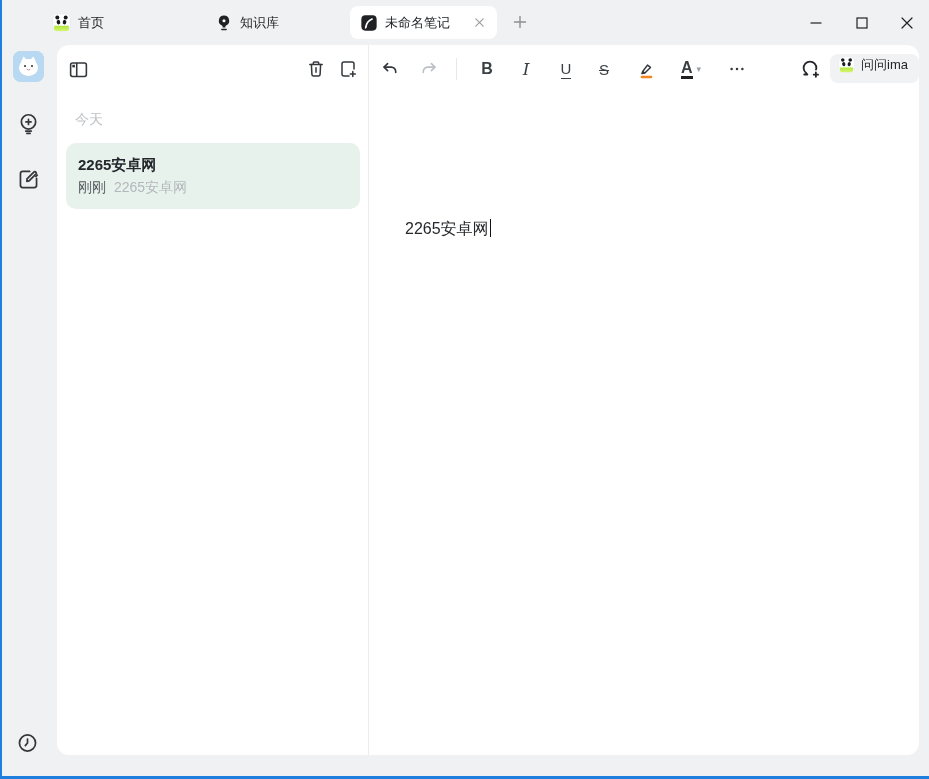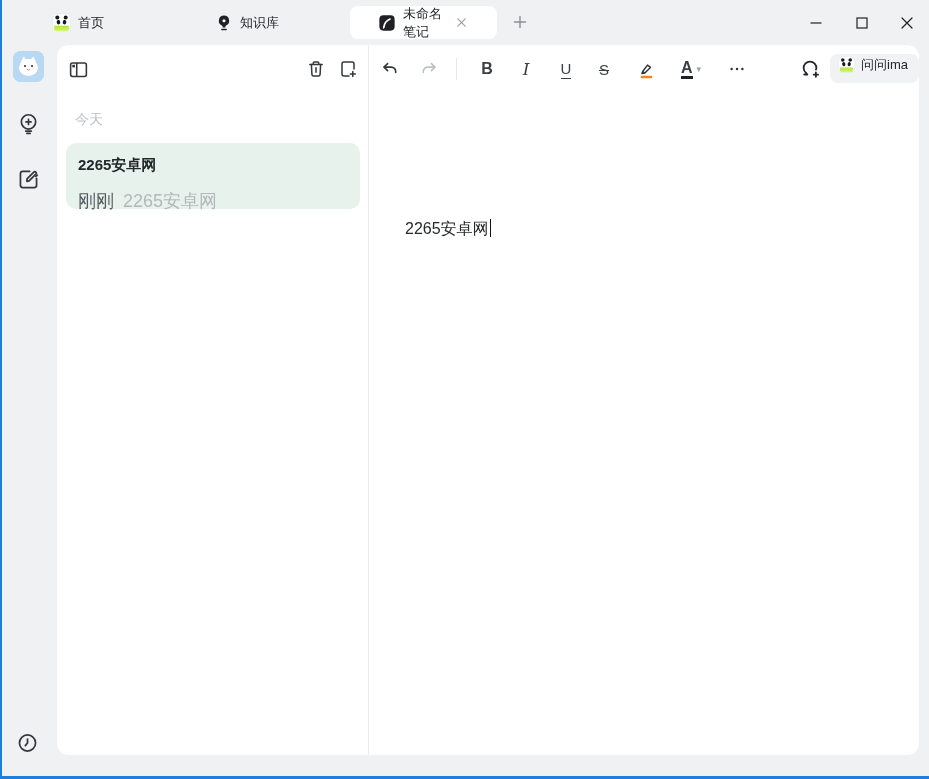--- a/index.html
+++ b/index.html
@@ -11,21 +11,21 @@
     background: #f0f1f2; overflow: hidden;
   }
   .accent-left  { position: absolute; left: 0; top: 0; width: 2px; height: 100%; background: #1e7fdf; }
   .accent-bottom{ position: absolute; left: 0; bottom: 0; width: 100%; height: 3px; background: #1e7fdf; }
 
   
   .tab { position: absolute; top: 6px; height: 33px; display: flex; align-items: center;
          gap: 7px; font-size: 13px; color: #23262a; cursor: default; }
   .tab-home  { left: 52px; }
   .tab-kb    { left: 215px; text-align: right; }
-  .tab-active{ left: 350px; width: 147px; background: #ffffff; border-radius: 8px; padding: 0 28px; }
+  .tab-active{ left: 350px; width: 147px; background: #ffffff; border-radius: 8px; padding: 0 10px; }
   .tab-active .tab-close { margin-left: auto; color: #9aa0a6; font-size: 14px; line-height: 1; padding: 2px; }
   .newtab { position: absolute; left: 508px; top: 10px; width: 24px; height: 24px;
             display: flex; align-items: center; justify-content: center; color: #8a8f94; }
   .winbtn { position: absolute; top: 0; width: 46px; height: 45px; display: flex;
             align-items: center; justify-content: center; }
   .winbtn.min { left: 793px; } .winbtn.max { left: 839px; } .winbtn.close { left: 884px; }
 
   
   .avatar { position: absolute; left: 13px; top: 51px; width: 31px; height: 31px;
             border-radius: 8px; background: #b9d9f2; overflow: hidden; }
@@ -57,21 +57,21 @@
   .caret { font-size: 9px; color: #9aa0a6; margin-left: 4px; }
   .askima { position: absolute; left: 773px; top: 9px; height: 29px; padding: 0 11px 8px 8px;
             background: #f1f2f4; border-radius: 8px; display: flex; align-items: center; gap: 6px;
             font-size: 13px; color: #23262a; }
 
   
   .group-label { position: absolute; left: 18px; top: 66px; font-size: 14px; color: #bcc0c4; }
   .note-card { position: absolute; left: 9px; top: 98px; width: 294px; height: 66px;
                background: #e8f2ec; border-radius: 10px; padding: 12px 12px; }
   .note-title { font-size: 15px; font-weight: 700; color: #23262a; line-height: 20px; }
-  .note-meta { margin-top: 17px; font-size: 18px; line-height: 18px; }
+  .note-meta { margin-top: 3px; font-size: 14px; line-height: 18px; }
   .note-time { color: #55595e; } .note-preview { color: #b3b7bb; margin-left: 4px; }
 
   
   .ed-title { position: absolute; left: 347px; top: 120px; font-size: 27px; font-weight: 700;
               color: #c6c9cd; line-height: 32px; }
   .ed-body { position: absolute; left: 348px; top: 172px; font-size: 16px; color: #26282b;
              line-height: 24px; }
   .cursor-bar { display: inline-block; width: 1.5px; height: 18px; background: #111;
                 vertical-align: -3px; margin-left: 1px; }
 

